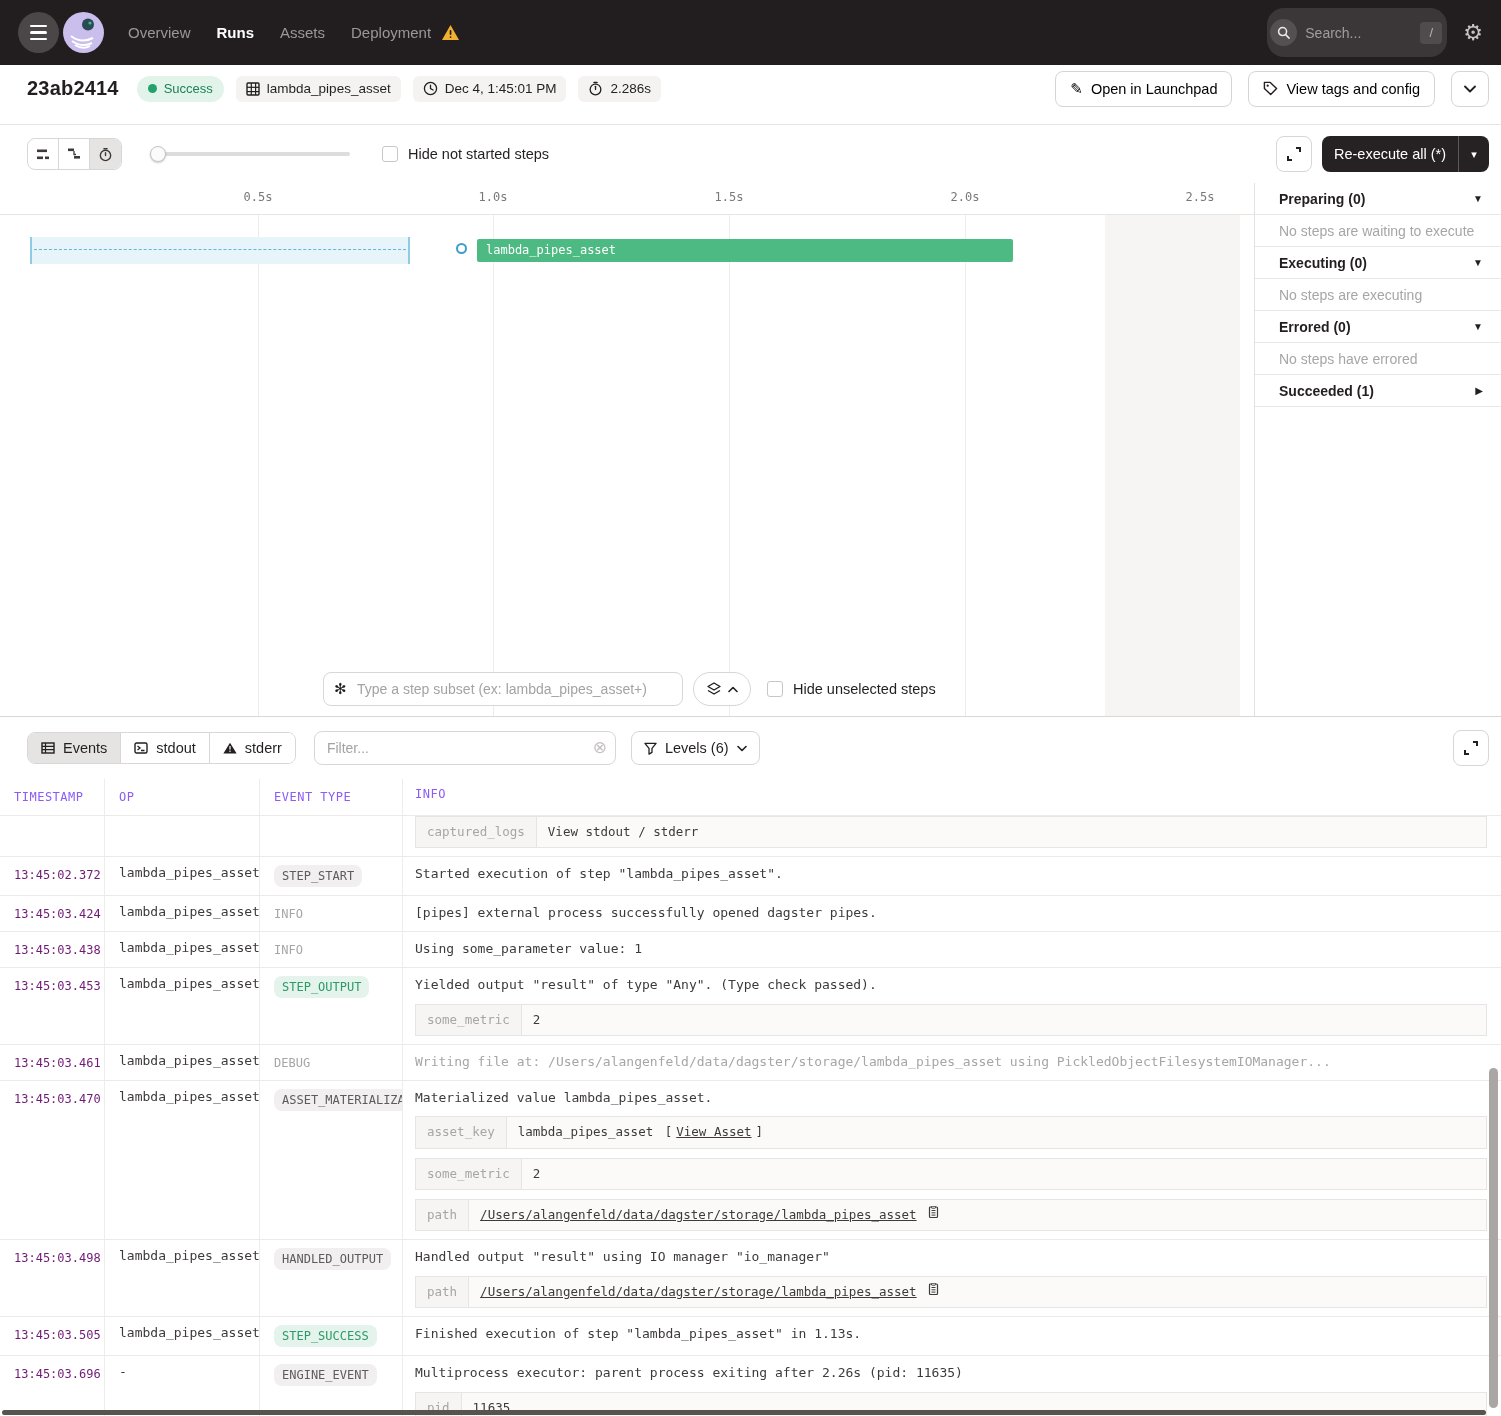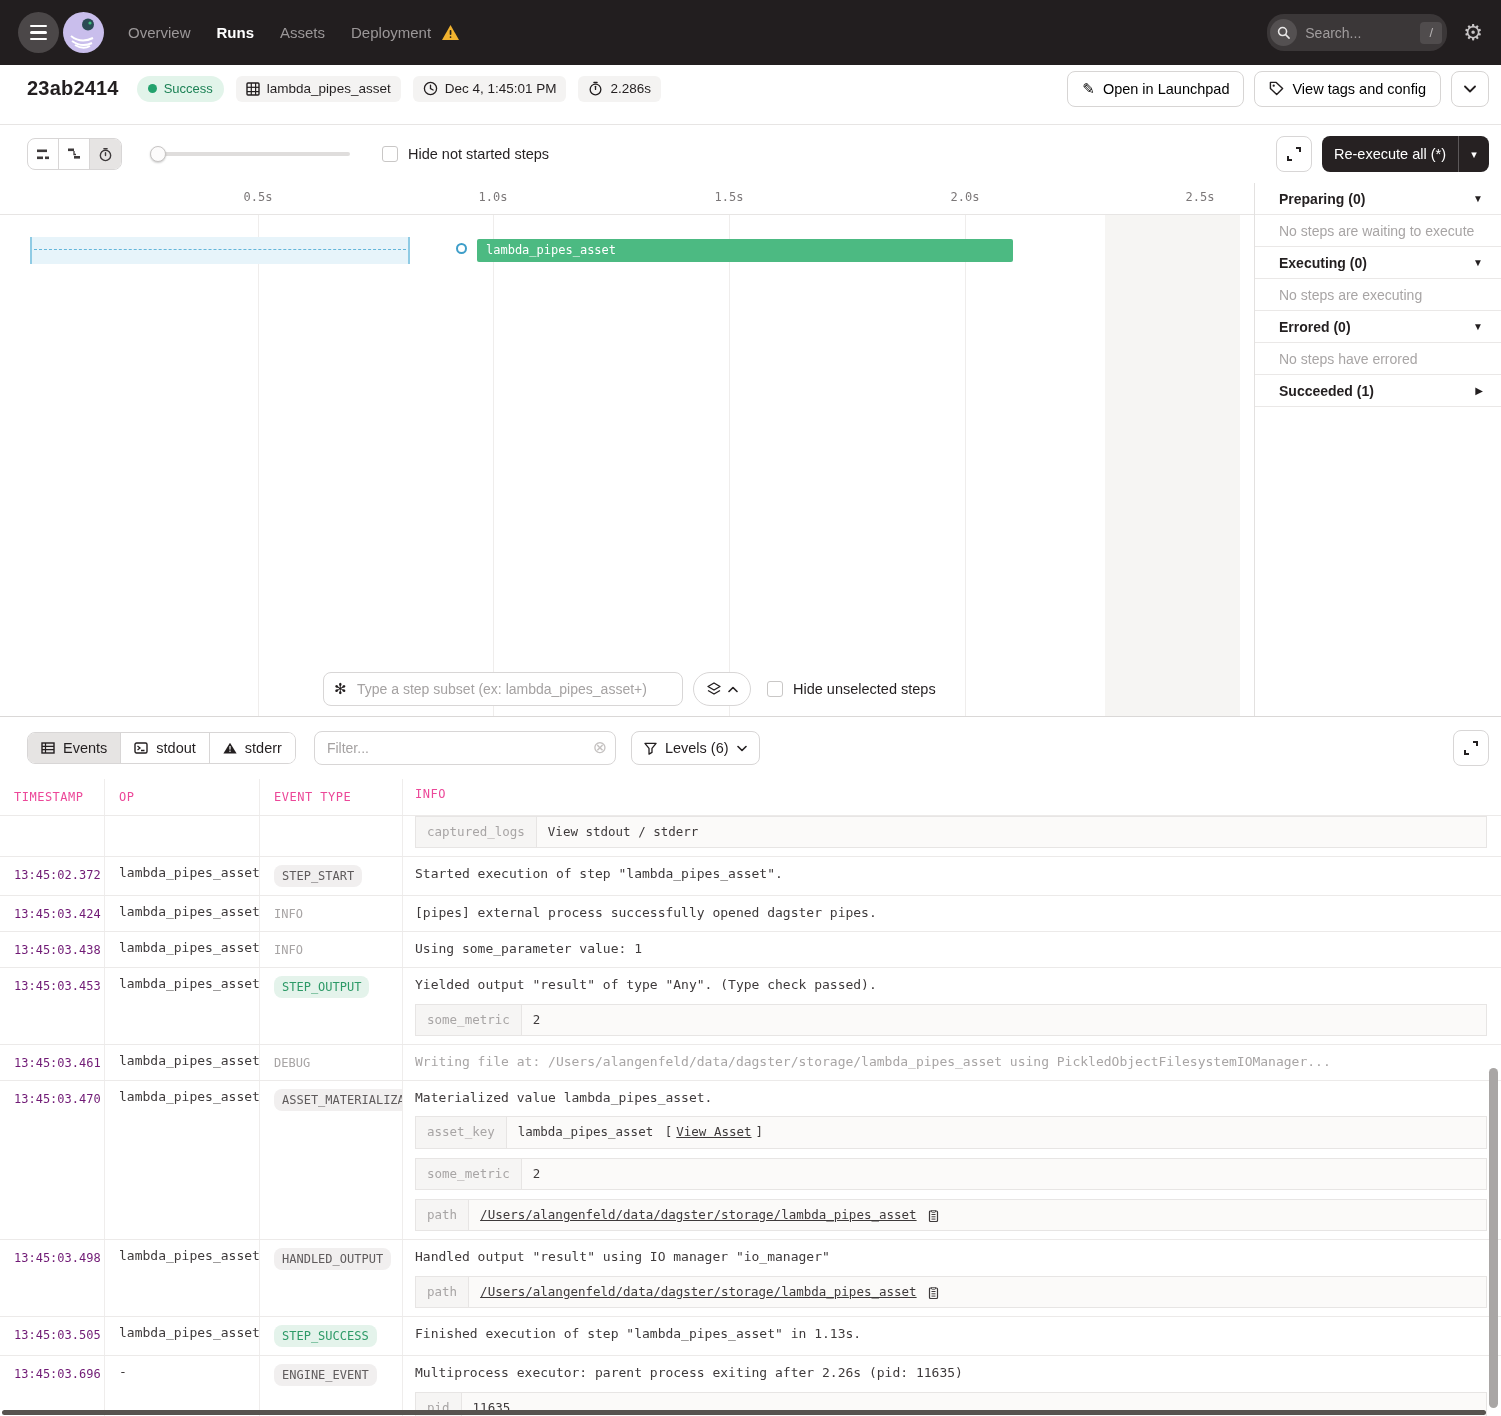--- a/index.html
+++ b/index.html
@@ -11,36 +11,36 @@
   
   .topnav{height:65px;background:#221E1F;display:flex;align-items:center;padding:0 18px}
   .burger{width:41px;height:41px;border-radius:50%;background:#4B4748;display:flex;flex-direction:column;justify-content:center;align-items:center;gap:4px;cursor:pointer}
   .burger i{display:block;width:17px;height:2.5px;background:#fff;border-radius:2px}
   .logo{width:41px;height:41px;margin-left:4px}
   .navlinks{display:flex;align-items:center;gap:26px;margin-left:24px}
   .navlink{color:#9B9798;font-size:15px;cursor:pointer}
   .navlink.active{color:#fff;font-weight:bold}
   .warn-tri{margin-left:-16px}
   .nav-spacer{flex:1}
-  .searchpill{width:180px;height:37px;border-radius:17px;background:#3B3738;display:flex;align-items:center;padding:0 5px 0 3px}
+  .searchpill{width:180px;height:49px;border-radius:17px;background:#3B3738;display:flex;align-items:center;padding:0 5px 0 3px}
   .search-ico{width:27px;height:27px;border-radius:50%;background:#545051;display:flex;align-items:center;justify-content:center;flex:none}
   .searchpill input{background:transparent;border:0;outline:0;color:#E8E6E6;font-size:14px;width:92px;margin-left:8px;font-family:"Liberation Sans",sans-serif}
   .searchpill input::placeholder{color:#A19D9E}
   .slash{width:22px;height:22px;border-radius:4px;background:#504C4D;color:#B5B2B3;display:flex;align-items:center;justify-content:center;font-size:13px;margin-left:auto}
   .gear{margin-left:16px;color:#C7C4C5;font-size:22px;font-family:"DejaVu Sans",sans-serif;cursor:pointer;line-height:1}
 
   
   .runhdr{height:60px;display:flex;align-items:center;padding:0 12px 12px 27px;border-bottom:1px solid #E7E5E4}
   .runid{font-size:20px;font-weight:bold;letter-spacing:.2px}
   .badge-success{display:flex;align-items:center;gap:7px;background:#E2F4EA;color:#1D8256;font-size:13px;border-radius:13px;height:26px;padding:0 11px;margin-left:18px}
   .badge-success .dot{width:9px;height:9px;border-radius:50%;background:#23A26D}
   .hpill{display:flex;align-items:center;gap:7px;background:#F4F3F2;border-radius:6px;height:26px;padding:0 10px;font-size:13.5px;margin-left:12px}
   .hdr-spacer{flex:1}
   .btn{display:flex;align-items:center;gap:8px;height:36px;border:1px solid #D7D5D4;border-radius:8px;background:#fff;padding:0 14px;font-size:14.5px;cursor:pointer}
-  .btn + .btn{margin-left:10px}
+  .btn + .btn{margin-left:16px}
   .btn.icon-only{width:38px;padding:0;justify-content:center}
   .pencil{font-size:15px;line-height:1}
 
   
   .gtoolbar{height:58px;display:flex;align-items:center;padding:0 12px 0 27px}
   .seg{display:inline-flex;border:1px solid #D8D6D6;border-radius:8px;overflow:hidden;background:#fff}
   .seg .cell{width:31px;height:30px;display:flex;align-items:center;justify-content:center;cursor:pointer;border-right:1px solid #D8D6D6}
   .seg .cell:last-child{border-right:0}
   .seg .cell.active{background:#E6E4E3}
   .slider{position:relative;width:200px;height:16px;margin-left:28px;cursor:pointer}
@@ -94,33 +94,33 @@
   .filter-wrap input::placeholder{color:#A5A2A2}
   .clear-x{position:absolute;right:9px;top:8px;color:#C5C2C1;font-size:17px;line-height:1;cursor:pointer;font-family:"DejaVu Sans",sans-serif}
   .levels-btn{display:flex;align-items:center;gap:8px;height:34px;border:1px solid #D8D6D6;border-radius:8px;background:#fff;padding:0 12px;font-size:14.5px;margin-left:15px;cursor:pointer}
   .lt-spacer{flex:1}
 
   
   .ltable{position:absolute;top:62px;left:0;right:0;bottom:0;font-family:"DejaVu Sans Mono",monospace}
   .lrow{display:grid;grid-template-columns:105px 155px 143px 1fr;border-bottom:1px solid #ECEAE9;background:#fff}
   .lrow > div{border-right:1px solid #EFEDEC;padding:8px 0 8px 14px;overflow:hidden}
   .lrow > div:last-child{border-right:0;padding:8px 14px 8px 12px}
-  .lhead{color:#ec4899;font-size:12px;letter-spacing:.5px}
+  .lhead{color:#8b5cf6;font-size:12px;letter-spacing:.5px}
   .lhead > div{padding-top:11px;padding-bottom:11px}
   .c-ts{color:#701a75;font-size:12px;padding-top:11px !important}
   .c-op{color:#3E3A3B;font-size:13px}
   .pill{display:inline-block;font-size:12px;border-radius:8px;padding:4px 8px}
   .pill.gray{background:#F1EFEF;color:#5F5B5C}
   .pill.green{background:#E4F3EB;color:#2D9A67}
   .plain-type{color:#A8A5A5;font-size:12px;display:inline-block;padding-top:3px}
   .c-info{color:#3E3A3B;font-size:13px;line-height:1.45}
   .c-info.muted{color:#A8A5A5}
   .meta{display:flex;border:1px solid #E7E5E4;background:#FBFAF9;font-size:12.5px;margin-top:9px;width:100%}
   .meta-k{padding:6px 11px;color:#A8A5A5;border-right:1px solid #E7E5E4;background:#F6F5F4;white-space:nowrap}
-  .meta-v{padding:6px 11px;color:#3E3A3B;flex:1;display:flex;align-items:flex-end;gap:4px;white-space:nowrap}
+  .meta-v{padding:6px 11px;color:#3E3A3B;flex:1;display:flex;align-items:flex-start;gap:4px;white-space:nowrap}
   .mlink{color:#3E3A3B;text-decoration:underline;cursor:pointer}
   .copy{display:inline-flex;margin-left:6px;cursor:pointer}
   .clip-row .meta{margin-top:-8px}
 
   
   .vscroll{position:absolute;right:3px;top:1068px;width:9px;height:340px;border-radius:5px;background:#A9A6A5}
   .hscroll{position:absolute;left:2px;bottom:1px;height:5px;width:1484px;border-radius:3px;background:#57534F}
 </style>
 </head>
 <body>

